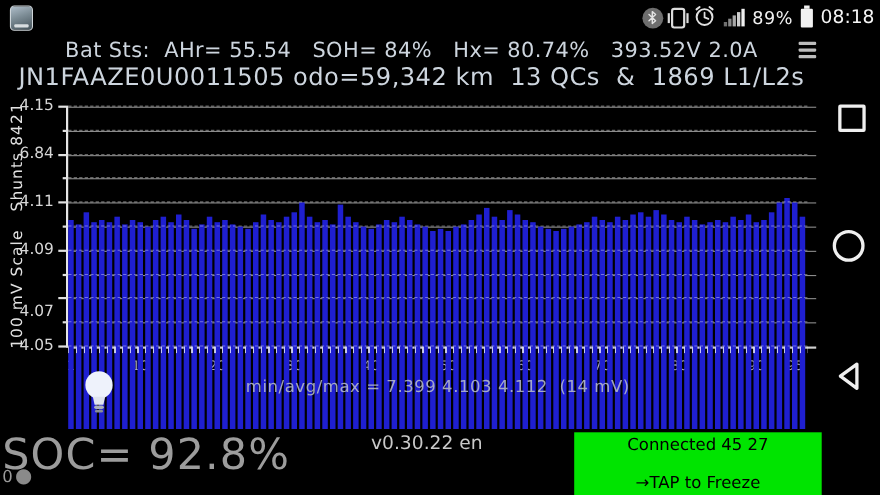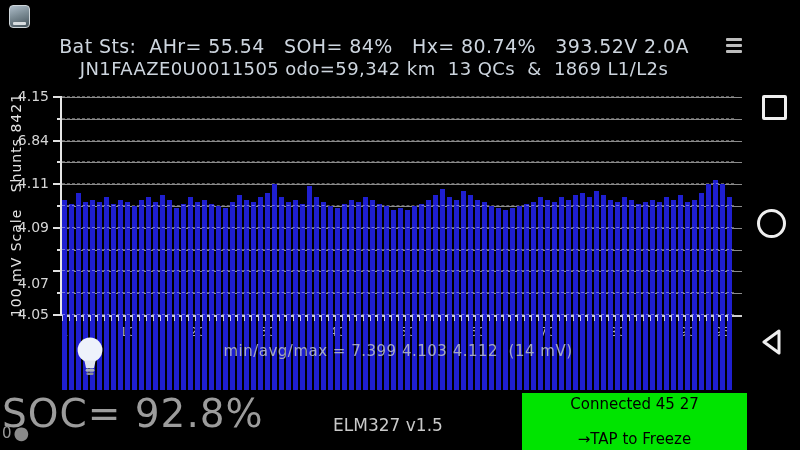--- a/index.html
+++ b/index.html
@@ -24,21 +24,21 @@
   .vibrate-body::before { left:-5px; } .vibrate-body::after { right:-5px; }
   .signal { display:flex; align-items:flex-end; gap:1px; height:16px; }
   .signal i { display:block; width:3px; }
   .battery-icon { position:relative; width:11px; height:17px; background:#f2f2f2; border-radius:1px; }
   .battery-icon::before { content:""; position:absolute; top:-3px; left:3px; width:5px; height:3px; background:#f2f2f2; }
 
   
   .hdr1 { position:absolute; top:35px; left:0; width:748px; text-align:center;
           color:#cdd5de; font-size:19px; letter-spacing:.4px; white-space:pre; }
   .hdr2 { position:absolute; top:58px; left:0; width:748px; text-align:center;
-          color:#cdd5de; font-size:18px; letter-spacing:.4px; white-space:pre; }
+          color:#cdd5de; font-size:22px; letter-spacing:.4px; white-space:pre; }
   .menu-btn { position:absolute; top:38px; right:57px; width:17px; cursor:pointer; }
   .menu-btn i { display:block; width:16px; height:2.5px; background:#bdbdbd; margin-bottom:3.5px; border-radius:1px; }
 
   
   .side-label { position:absolute; left:-97px; top:195px; width:230px; height:20px;
                 transform:rotate(-90deg); text-align:center; color:#e2e2e2; font-size:14px;
                 letter-spacing:1px; white-space:pre; }
   #yaxis { position:absolute; left:0; top:97px; width:62px; height:220px; }
   #yaxis .ylab { position:absolute; right:13px; color:#d6d6d6; font-size:14px; }
   #yaxis .ytick { position:absolute; right:0; background:#e0e0e0; height:2px; }
@@ -77,20 +77,45 @@
         border:3px solid #efefef; border-radius:50%; cursor:pointer; }
   .nav-back { position:absolute; left:756px; top:326px; cursor:pointer; }
 </style>
 </head>
 <body>
 
 <div class="screen">
 
   <div class="statusbar">
     <div class="app-icon"></div>
+    <div class="sb-right">
+      <span class="bt-circle">
+        <svg width="10" height="14" viewBox="0 0 10 14">
+            <path d="M2 4.2 L8 9.8 L5 12.4 L5 1.6 L8 4.2 L2 9.8" fill="none" stroke="#e3e3e3" stroke-width="1.3" stroke-linejoin="round" stroke-linecap="round"></path>
+          </svg>
+      </span>
+      <span class="vibrate-body"></span>
+      <span>
+        <svg width="21" height="21" viewBox="0 0 21 21">
+          <circle cx="10.5" cy="11.5" r="7.2" fill="none" stroke="#e0e0e0" stroke-width="1.8"></circle>
+          <path d="M10.5 7.5 L10.5 11.8 L14 13.2" fill="none" stroke="#e0e0e0" stroke-width="1.6" stroke-linecap="round"></path>
+          <path d="M3.2 4.5 L6 2.4 M17.8 4.5 L15 2.4" stroke="#e0e0e0" stroke-width="1.8" stroke-linecap="round"></path>
+        </svg>
+      </span>
+      <span class="signal">
+        <i style="height:4px;background:#6f6f6f"></i>
+        <i style="height:7px;background:#8a8a8a"></i>
+        <i style="height:10px;background:#a8a8a8"></i>
+        <i style="height:13px;background:#cdcdcd"></i>
+        <i style="height:16px;background:#f0f0f0"></i>
+      </span>
+      <span class="sb-text">89%</span>
+      <span class="battery-icon"></span>
+      <span class="time-text">08:18</span>
+    </div>
   </div>
 
   <div class="hdr1">Bat Sts:  AHr= 55.54   SOH= 84%   Hx= 80.74%   393.52V 2.0A</div>
   <div class="menu-btn">
       <i></i>
       <i></i>
       <i></i>
     </div>
   <div class="hdr2">JN1FAAZE0U0011505 odo=59,342 km  13 QCs  &amp;  1869 L1/L2s</div>
 
@@ -256,21 +281,21 @@
       <rect x="6.8" y="16.8" width="4.4" height="1.6" rx="0.8" fill="#aab0bc"></rect>
       <rect x="7.2" y="18.8" width="3.6" height="1.2" rx="0.6" fill="#888e98"></rect>
     </svg>
   </div>
   <div class="soc">SOC= 92.8%</div>
   <div class="page-ind">
     <span>0</span>
     <span class="dot">●</span>
   </div>
 
-  <div class="elm">ELM327 v1.5</div>
+  <div class="ver">v0.30.22 en</div>
 
   <div class="connect-btn">
     <span>Connected 45 27</span>
     <span>→TAP to Freeze</span>
   </div>
 
   <div class="nav-square"></div>
   <div class="nav-circle"></div>
   <div class="nav-back">
     <svg width="32" height="32" viewBox="0 0 32 32">

